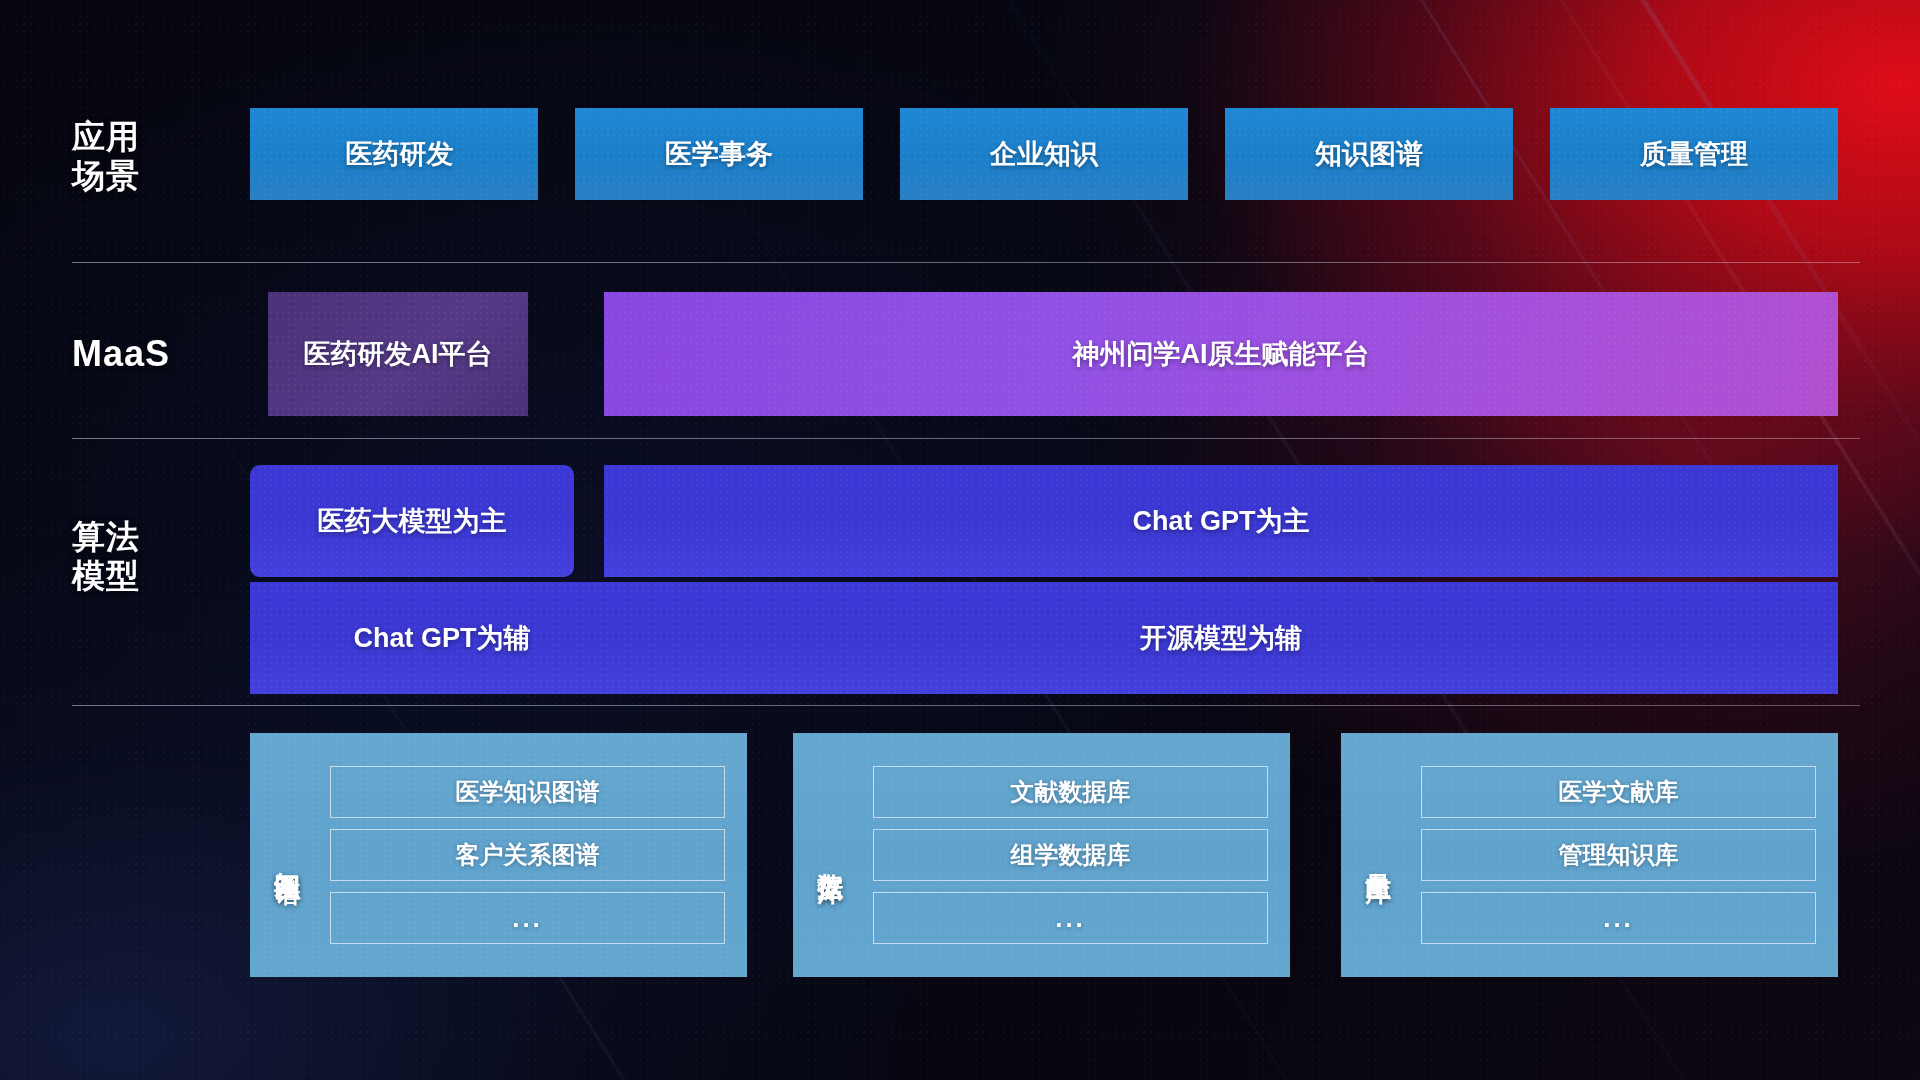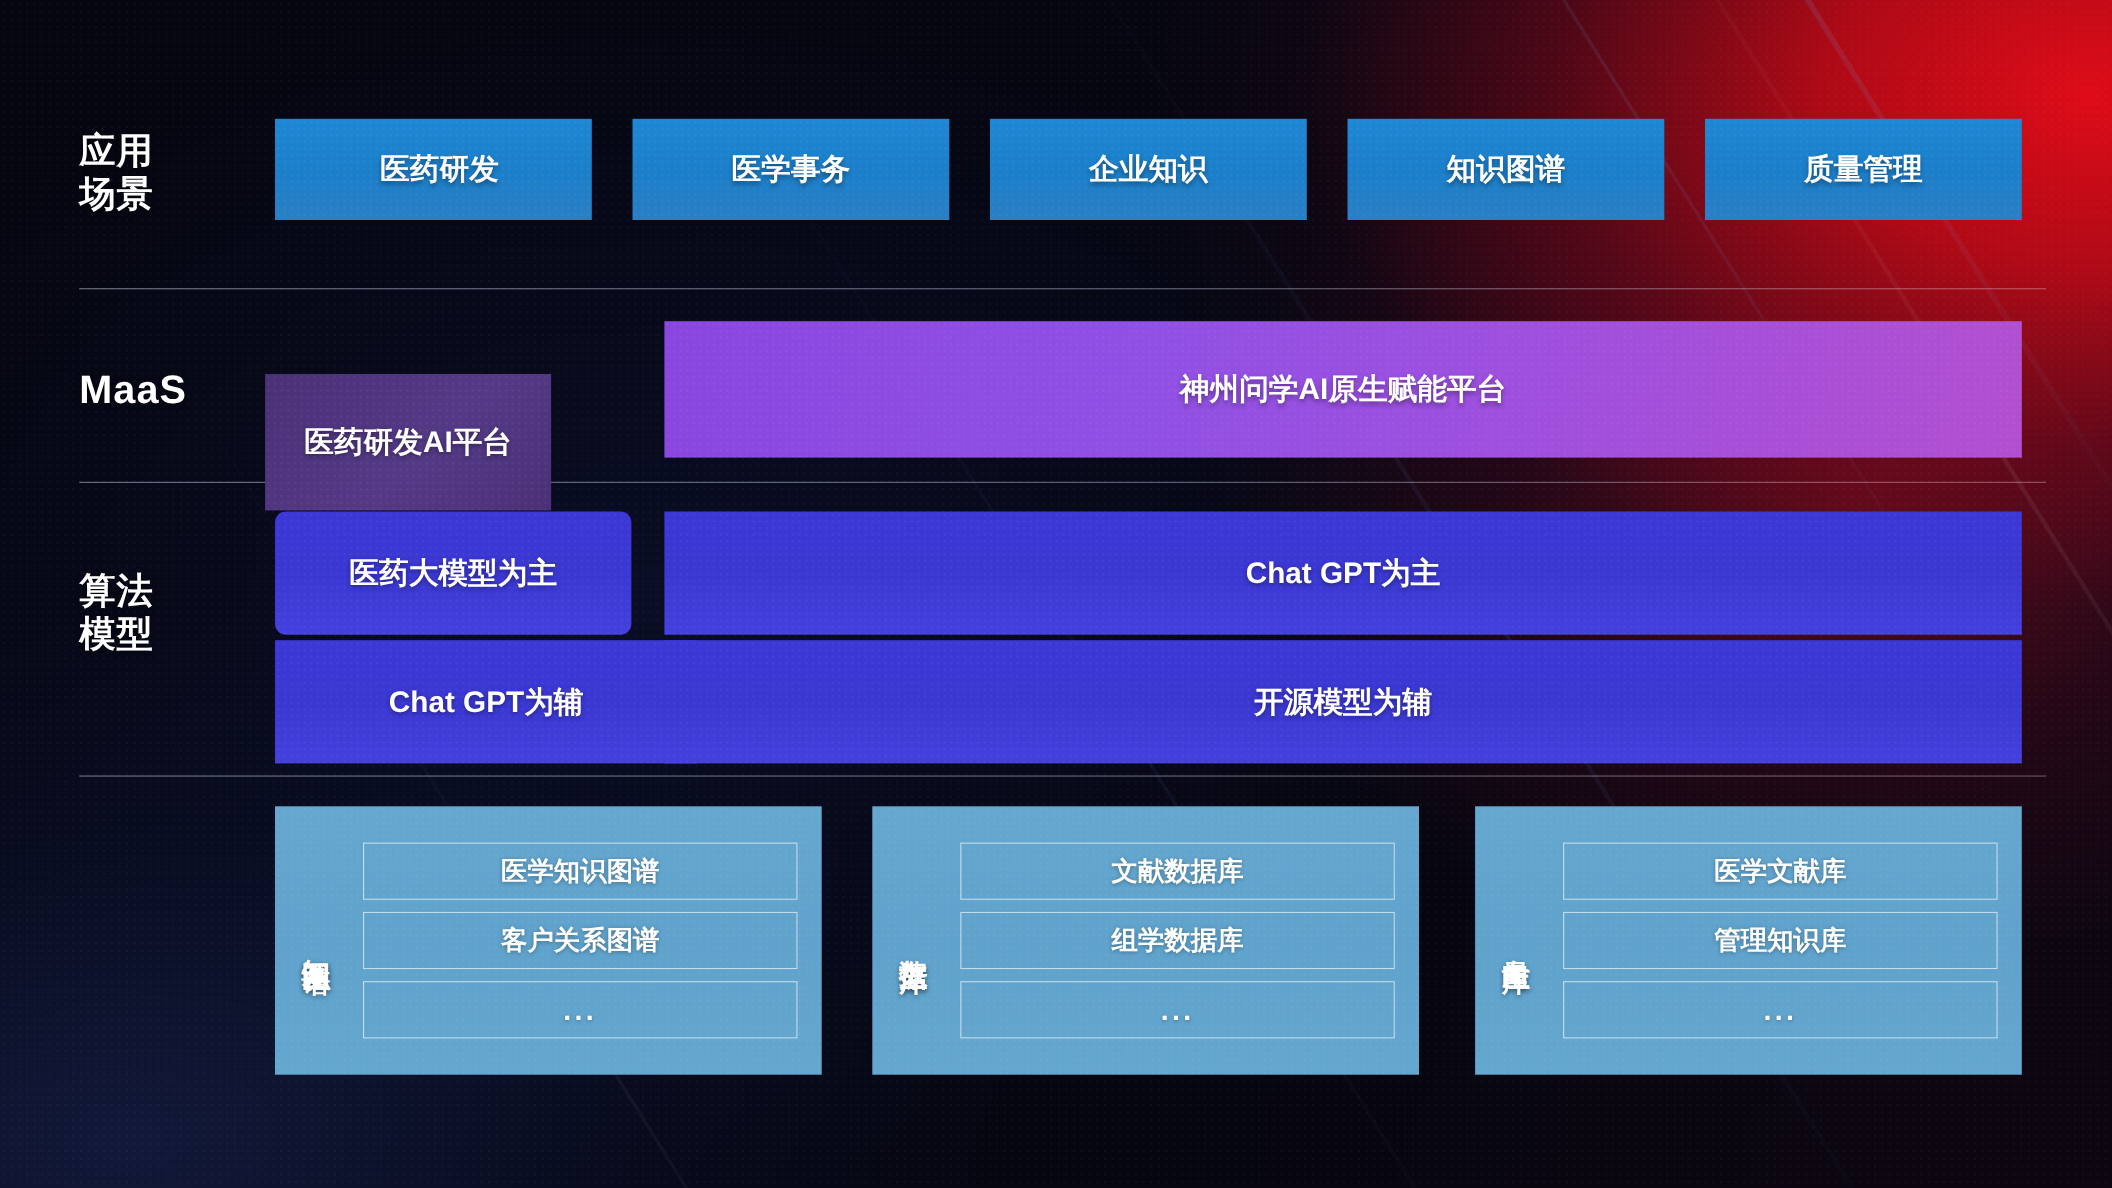--- a/index.html
+++ b/index.html
@@ -162,21 +162,21 @@
   </div>
   <div class="box app-box" style="left:1225px;width:288px;">
     <span>知识图谱</span>
   </div>
   <div class="box app-box" style="left:1550px;width:288px;">
     <span>质量管理</span>
   </div>
 
   <div class="row-label" style="left:72px;top:333px;width:130px;font-size:36px;">MaaS</div>
 
-  <div class="box maas-left" style="left:241px;top:292px;width:260px;height:124px;margin-top:48px;">
+  <div class="box maas-left" style="left:268px;top:292px;width:260px;height:124px;">
     <span>医药研发AI平台</span>
   </div>
   <div class="box maas-right" style="left:604px;top:292px;width:1234px;height:124px;">
     <span>神州问学AI原生赋能平台</span>
   </div>
 
   <div class="row-label" style="left:72px;top:518px;width:130px;font-size:33px;">算法
 模型</div>
 
   <div class="box algo" style="left:250px;top:465px;width:324px;height:112px;border-radius:10px;">

